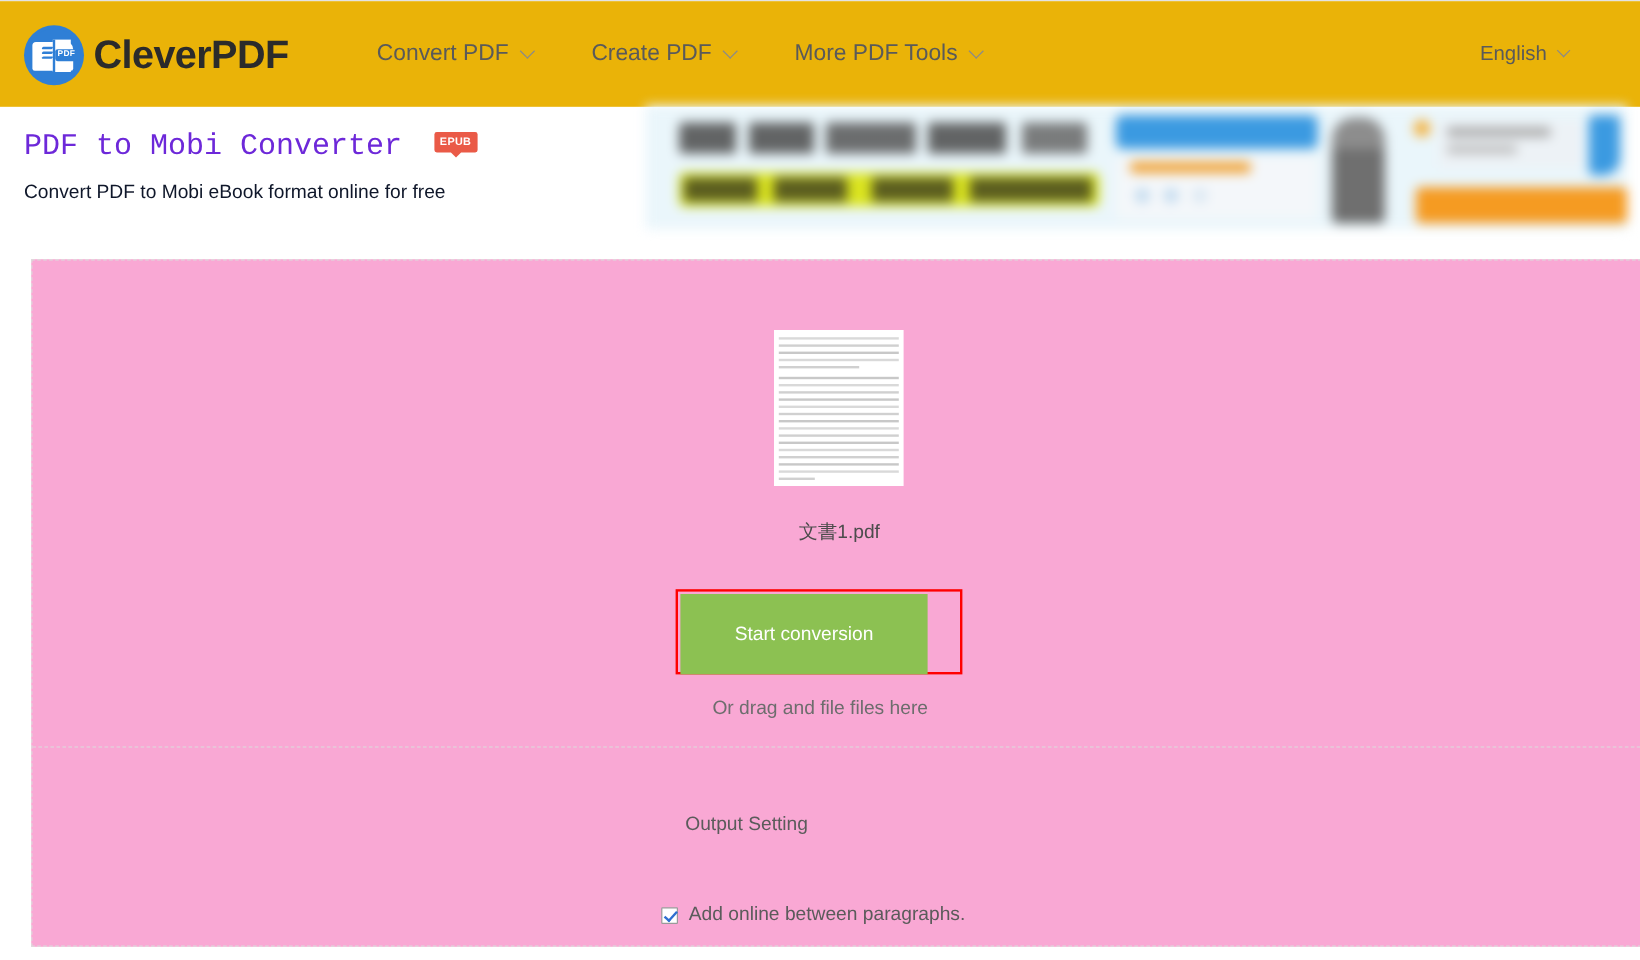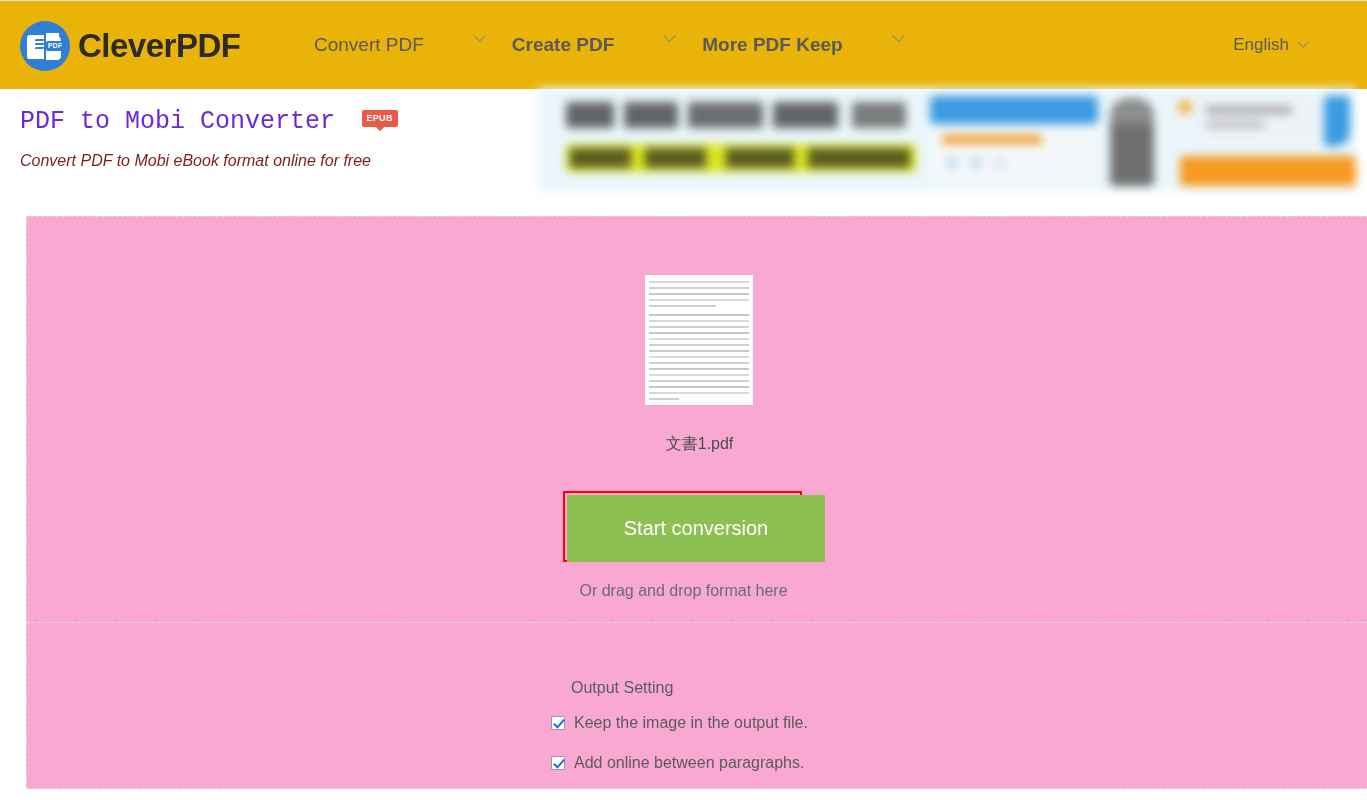--- a/index.html
+++ b/index.html
@@ -106,28 +106,27 @@
   }
 
   .nav {
     position: absolute;
     left: 314px; top: 33px;
     display: flex;
     align-items: center;
   }
   .nav-item {
     display: flex;
-    align-items: flex-start;
+    align-items: center;
     font-size: 19px;
     color: #5a5a5a;
     white-space: nowrap;
     cursor: pointer;
-    gap: 40px;
-  }
-  .nav-item + .nav-item { margin-left: 28px; font-weight: bold; }
+  }
+  .nav-item + .nav-item { margin-left: 49px; }
   .chev {
     display: inline-block;
     margin-left: 11px;
     width: 9px; height: 9px;
     border-right: 1.4px solid #8a8a8a;
     border-bottom: 1.4px solid #8a8a8a;
     transform: rotate(45deg) translate(-2px, -2px);
   }
 
   .lang {
@@ -178,23 +177,22 @@
     left: 50%;
     margin-left: -3px;
     bottom: -3px;
     width: 6px; height: 6px;
     background: #ea5a47;
     transform: rotate(45deg);
   }
   .page-sub {
     margin: 11px 0 0 0;
     font-size: 16px;
-    color: #7f1d1d;
+    color: #0f172a;
     line-height: 22px;
-    font-style: italic;
   }
 
   
   .banner {
     position: absolute;
     left: 538px; top: 88px;
     width: 818px; height: 103px;
     background: #eaf6fb;
     overflow: hidden;
     filter: blur(5px);
@@ -343,25 +341,25 @@
   .btn-wrap {
     position: absolute;
     left: 563px; top: 491px;
     width: 239px; height: 71px;
     border: 2px solid #ff0000;
     box-sizing: border-box;
   }
   .start-btn {
     position: absolute;
     left: 2px; top: 2px;
-    width: 258px; height: 67px;
+    width: 206px; height: 67px;
     background: #8cc152;
     border: none;
     color: #ffffff;
-    font-size: 20px;
+    font-size: 16px;
     font-family: "Liberation Sans", sans-serif;
     cursor: pointer;
     display: flex;
     align-items: center;
     justify-content: center;
   }
 
   .drag-hint {
     position: absolute;
     left: 0; top: 580px;
@@ -449,21 +447,21 @@
   <div class="nav">
     <div class="nav-item">
       <span>Convert PDF</span>
       <span class="chev"></span>
     </div>
     <div class="nav-item">
       <span>Create PDF</span>
       <span class="chev"></span>
     </div>
     <div class="nav-item">
-      <span>More PDF Keep</span>
+      <span>More PDF Tools</span>
       <span class="chev"></span>
     </div>
   </div>
 
   <div class="lang">
     <span>English</span>
     <span class="chev"></span>
   </div>
 </div>
 
@@ -518,29 +516,25 @@
       </div>
 
     <div class="file-name">文書1.pdf</div>
   </div>
 
   <div class="divider"></div>
 
   <div class="settings">
     <div class="settings-title">Output Setting</div>
 
-    <label class="chk-row r1">
-      <span class="chk-box"></span>
-      <span>Keep the image in the output file.</span>
-    </label>
 
     <label class="chk-row r2">
       <span class="chk-box"></span>
       <span>Add online between paragraphs.</span>
     </label>
   </div>
 </div>
 
 <div class="btn-wrap">
   <button class="start-btn">Start conversion</button>
 </div>
 
-<div class="drag-hint">Or drag and drop format here</div>
+<div class="drag-hint">Or drag and file files here</div>
 
 </body></html>

